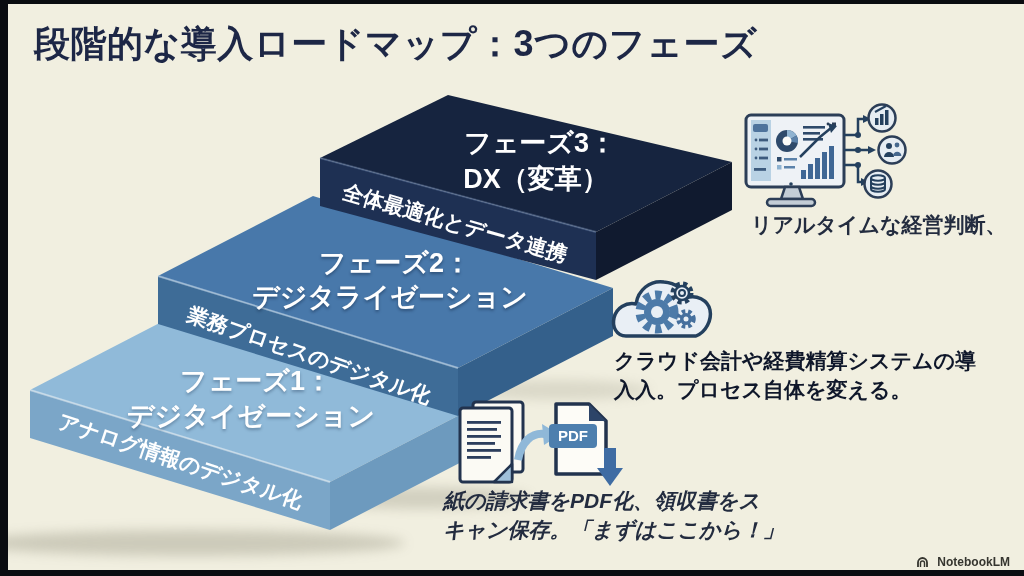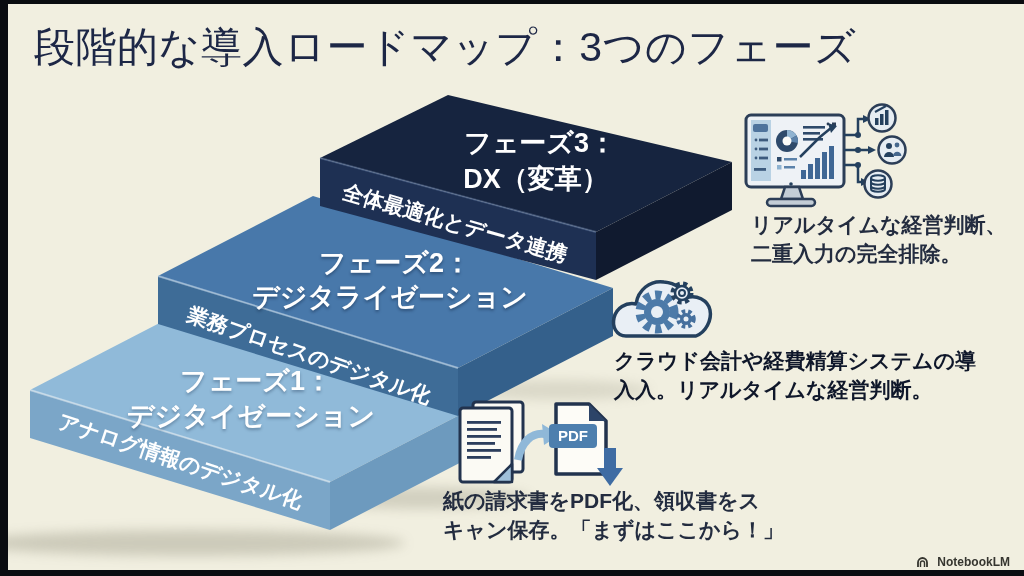--- a/index.html
+++ b/index.html
@@ -2,31 +2,31 @@
 <html><head>
 <meta charset="utf-8">
 <style>
   html,body{margin:0;padding:0;background:#f1efe0;}
   .canvas{position:relative;width:1024px;height:576px;overflow:hidden;
           font-family:"Liberation Sans","DejaVu Sans",sans-serif;}
   .frame-bar{position:absolute;z-index:30;}
   .bar-left{left:0;top:0;width:8px;height:576px;}
   .bar-top{left:0;top:0;width:1024px;height:4px;}
   .bar-bottom{left:0;top:570px;width:1024px;height:6px;}
-  .slide-title{position:absolute;left:34px;top:20px;font-size:41px;font-weight:400;
+  .slide-title{position:absolute;left:34px;top:20px;font-size:36px;font-weight:700;
                letter-spacing:0.5px;z-index:10;}
   svg.scene{position:absolute;left:0;top:0;z-index:5;}
   .top-label{fill:#ffffff;font-weight:800;font-size:27px;text-anchor:middle;
              font-family:"Liberation Sans","DejaVu Sans",sans-serif;}
   .front-label{fill:#ffffff;font-weight:700;font-size:21px;text-anchor:middle;
                font-family:"Liberation Sans","DejaVu Sans",sans-serif;}
   .pdf-label-text{fill:#ffffff;font-weight:800;font-size:15px;text-anchor:middle;
                font-family:"Liberation Sans","DejaVu Sans",sans-serif;}
   .annotation{position:absolute;z-index:10;font-weight:800;font-size:21px;line-height:29px;}
-  .ann-1{left:443px;top:486px;width:360px;}
+  .ann-1{left:443px;top:486px;width:360px;font-style:italic;}
   .ann-2{left:614px;top:346px;width:410px;}
   .ann-3{left:751px;top:210px;width:270px;}
   .watermark{position:absolute;right:14px;bottom:7px;z-index:31;display:flex;
              align-items:center;gap:8px;font-size:12px;font-weight:700;}
 </style>
 </head>
 <body>
 
 <div class="canvas" style="background: rgb(241, 239, 224);">
 
@@ -194,25 +194,24 @@
       </g>
     </g>
   </svg>
 
   <div class="annotation ann-1" style="color: rgb(35, 44, 63);">
     <div>紙の請求書をPDF化、領収書をス</div>
     <div>キャン保存。「まずはここから！」</div>
   </div>
   <div class="annotation ann-2" style="color: #0f172a;">
     <div>クラウド会計や経費精算システムの導</div>
-    <div>入入。リアルタイムな経営判断。</div>
+    <div>入入。プロセス自体を変える。</div>
   </div>
   <div class="annotation ann-3" style="color: rgb(35, 44, 63);">
     <div>リアルタイムな経営判断、</div>
-    <div>二重入力の完全排除。</div>
   </div>
 
   <div class="watermark" style="color: rgb(53, 53, 47);">
     <svg width="13" height="13" viewBox="0 0 13 13">
       <path d="M2 11 V6.5 a4.5 4.5 0 0 1 9 0 V11" fill="none" stroke="#35352f" stroke-width="1.8"></path>
       <path d="M4.5 11 V7 a2 2 0 0 1 4 0 V11" fill="none" stroke="#35352f" stroke-width="1.4"></path>
     </svg>
     <span>NotebookLM</span>
   </div>
 

